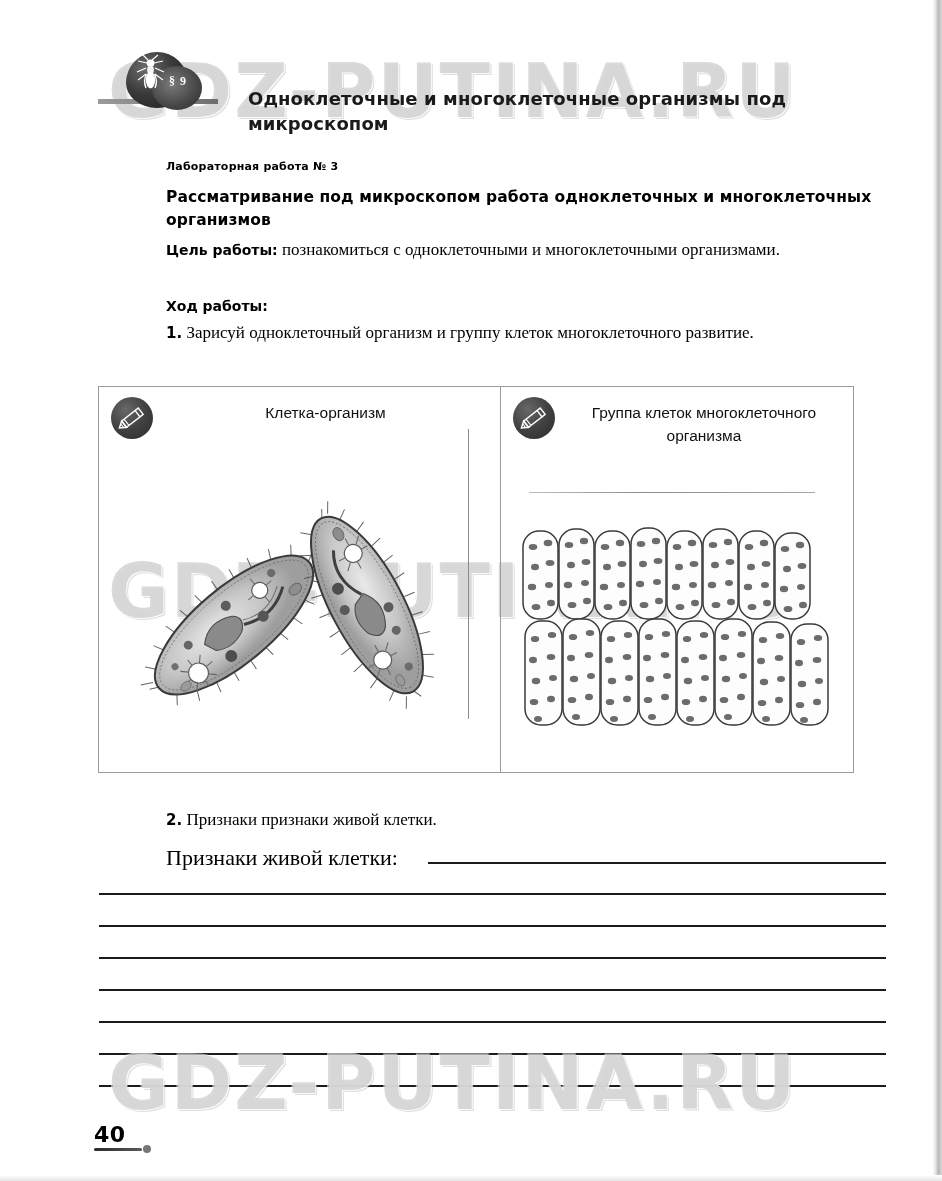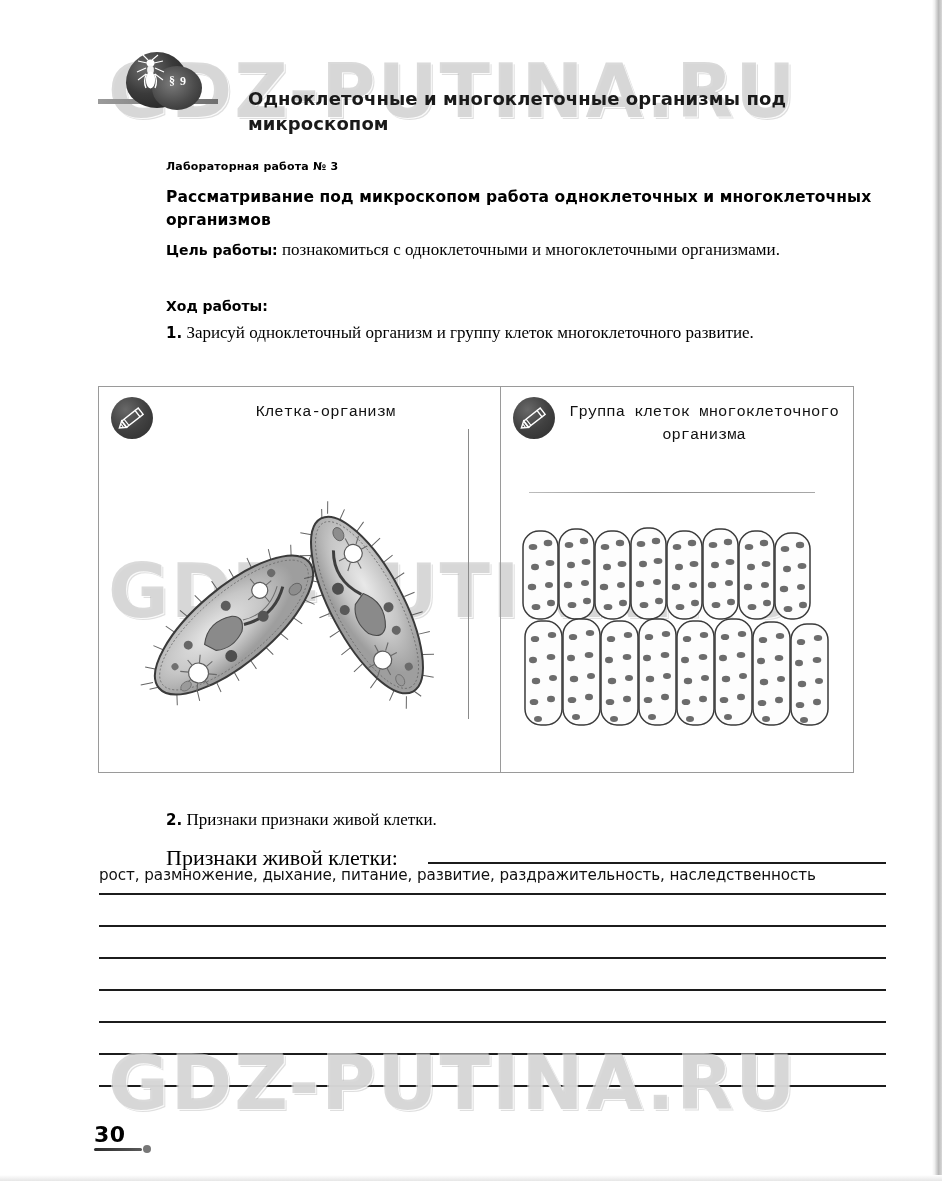--- a/index.html
+++ b/index.html
@@ -130,21 +130,21 @@
   .pencil-badge{
     position:absolute;left:12px;top:10px;width:42px;height:42px;z-index:3;
   }
   .pencil-circle{
     position:absolute;inset:0;border-radius:50%;
     background:radial-gradient(circle at 35% 30%, #686868 0%, #414141 50%, #2c2c2c 100%);
   }
   .pane-caption{
     position:absolute;top:14px;width:100%;
     text-align:center;
-    font-family:Liberation Mono, monospace;
+    font-family:Liberation Sans, sans-serif;
     font-size:15.5px;color:#111;line-height:23px;
     padding:0 54px;box-sizing:border-box;
   }
   .pane-left .pane-caption{padding-left:70px;padding-right:18px;}
   .pane-right .pane-caption{padding-left:64px;padding-right:10px;}
 
   .inner-vrule{
     position:absolute;left:369px;top:42px;width:1px;height:290px;background:#8a8a8a;
   }
   .inner-hrule{
@@ -565,30 +565,29 @@
     </div>
   </div>
 
   <div class="step2">
     <b>2.</b>
     <span>Признаки признаки живой клетки.</span>
   </div>
 
   <div class="answer-label">Признаки живой клетки:</div>
   <div class="answer-lead-line"></div>
-  <div class="answer-text">рост, размножение, дыхание, питание, развитие, раздражительность, наследственность</div>
 
   <div class="rule-line" style="top:893px;"></div>
   <div class="rule-line" style="top:925px;"></div>
   <div class="rule-line" style="top:957px;"></div>
   <div class="rule-line" style="top:989px;"></div>
   <div class="rule-line" style="top:1021px;"></div>
   <div class="rule-line" style="top:1053px;"></div>
   <div class="rule-line" style="top:1085px;"></div>
 
-  <div class="pagenum">30</div>
+  <div class="pagenum">40</div>
   <div class="pagenum-underline"></div>
   <div class="pagenum-dot"></div>
 
 </div>
 
 <div class="scan-edge-right"></div>
 <div class="scan-edge-bottom"></div>
 
 </body></html>

